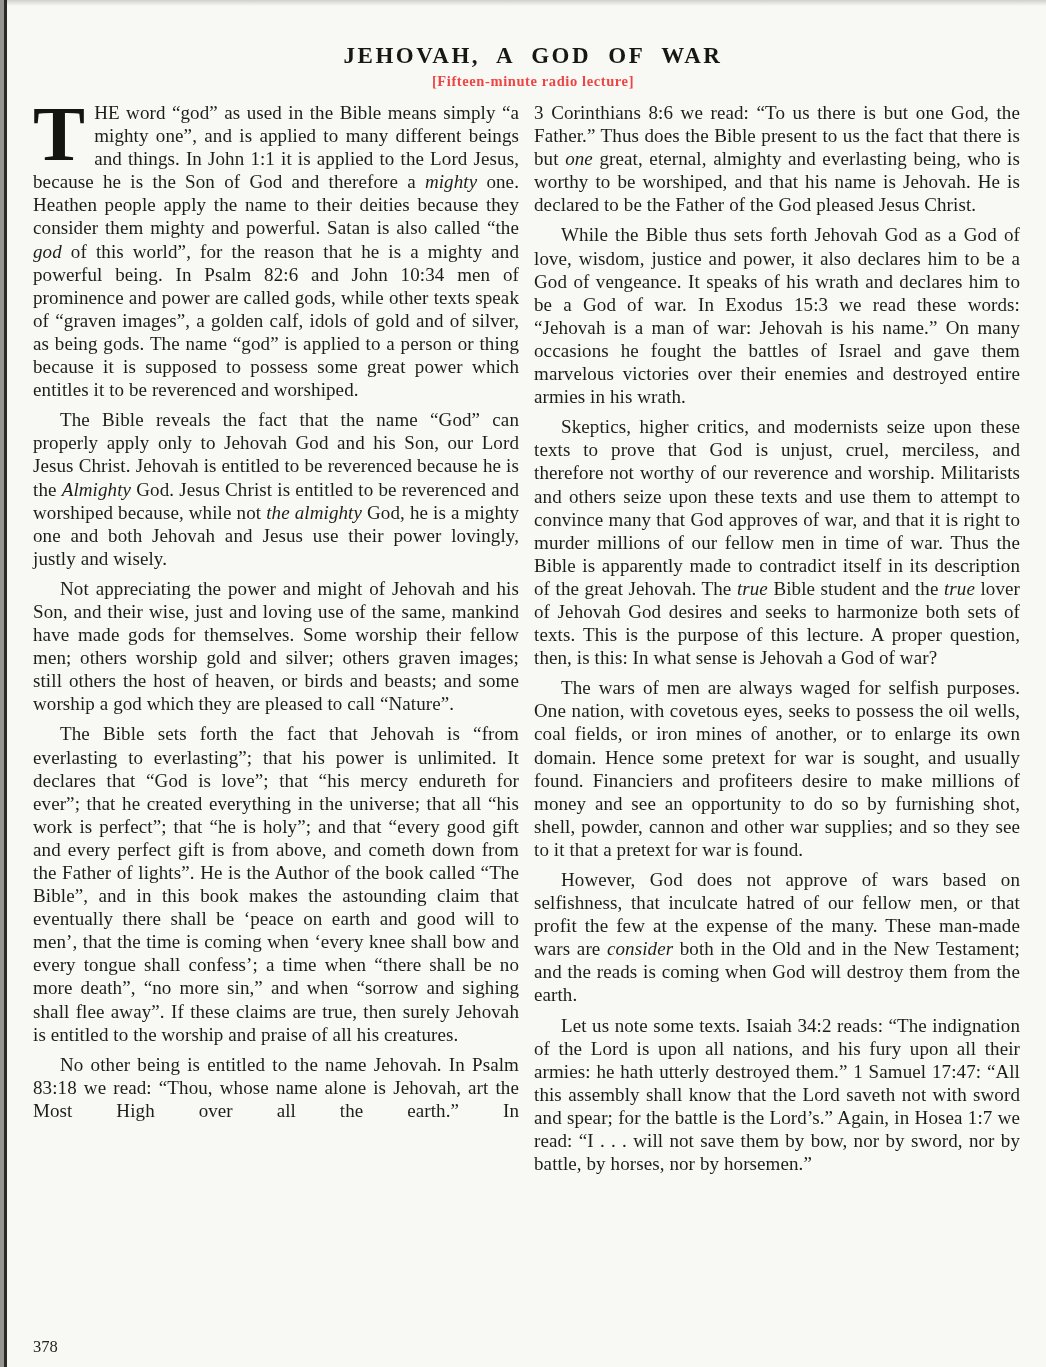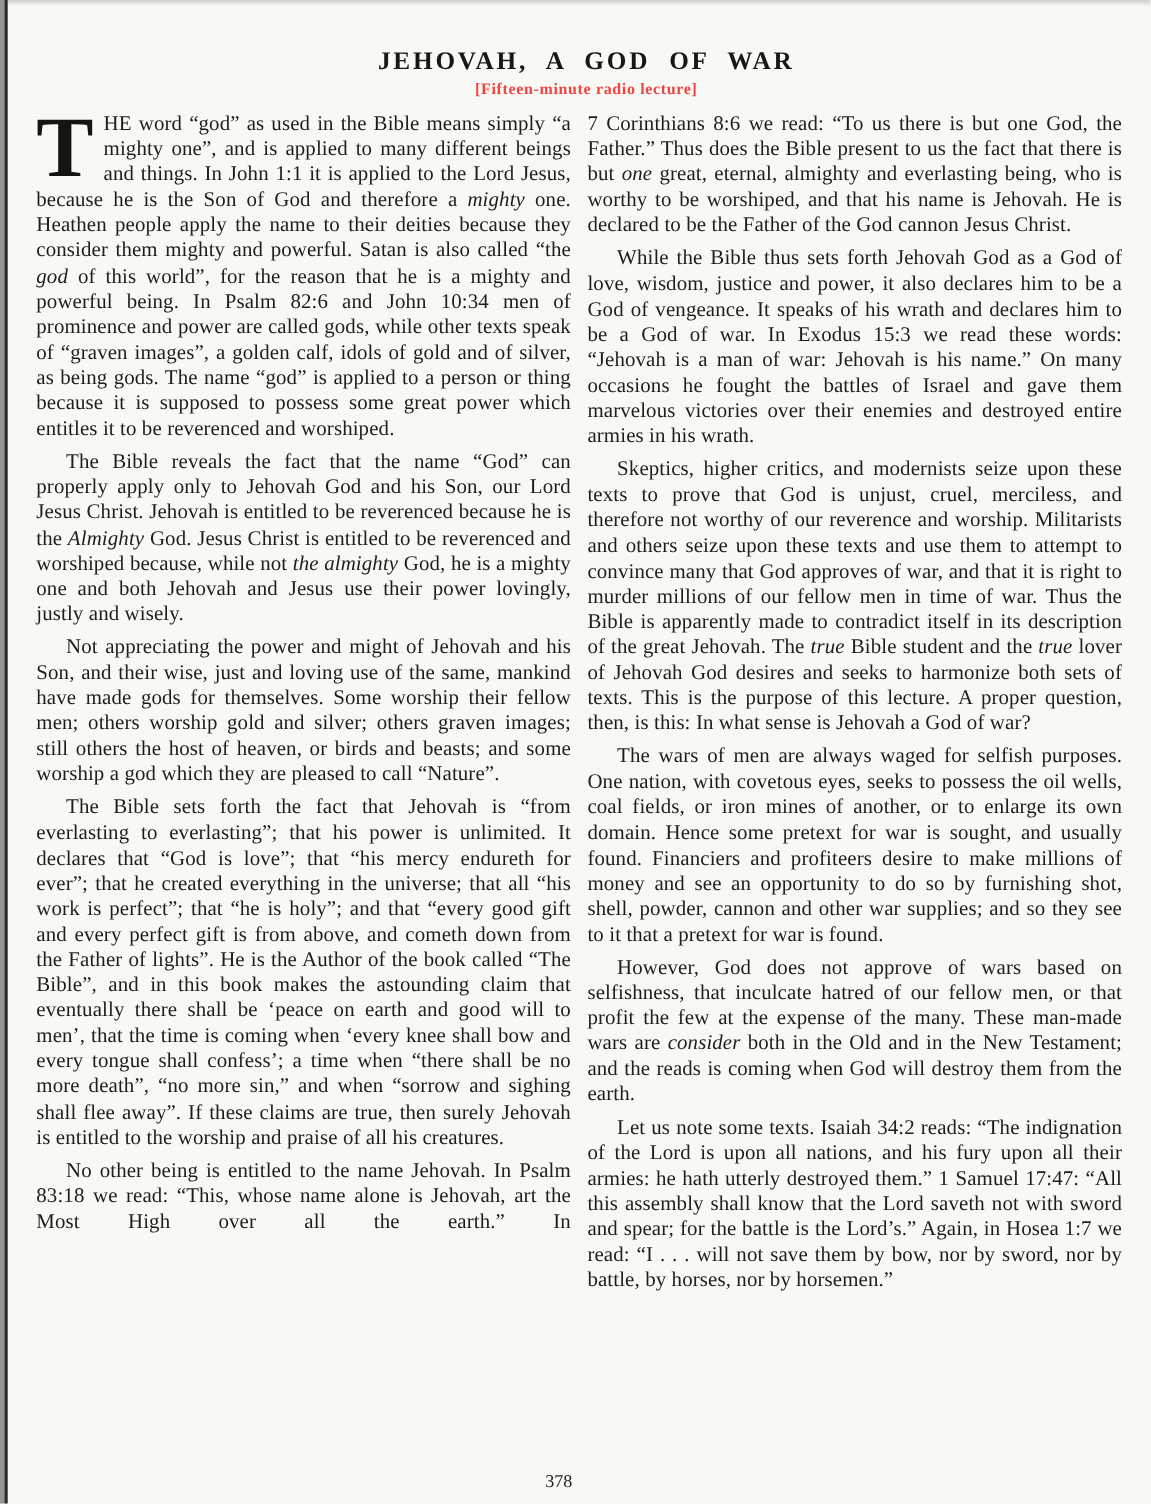--- a/index.html
+++ b/index.html
@@ -60,45 +60,44 @@
     float: left;
     font-size: 78px;
     line-height: 60px;
     font-weight: bold;
     padding: 3px 9px 0 0;
     color: #141411;
   }
   i { font-style: italic; }
   .page-number {
     position: absolute; top: 1337px; left: 33px; width: 950px;
-    text-align: center;
     font-size: 16.5px;
     color: #23221f;
   }
 </style>
 </head>
 <body>
 
 <div class="scan-edge-strip"></div>
 <div class="scan-edge-line"></div>
 <div class="scan-top-shade"></div>
 
 <h1 class="article-title">JEHOVAH, A GOD OF WAR</h1>
 <div class="article-subtitle">[Fifteen-minute radio lecture]</div>
 
 <div class="columns">
   <div class="col">
     <p><span class="dropcap">T</span><span><span>HE word “god” as used in the Bible means simply “a mighty one”, and is applied to many different beings and things.  In John 1:1 it is applied to the Lord Jesus, because he is the Son of God and therefore a </span><i>mighty</i><span> one.  Heathen people apply the name to their deities because they consider them mighty and powerful.  Satan is also called “the </span><i>god</i><span> of this world”, for the reason that he is a mighty and powerful being.  In Psalm 82:6 and John 10:34 men of prominence and power are called gods, while other texts speak of “graven images”, a golden calf, idols of gold and of silver, as being gods.  The name “god” is applied to a person or thing because it is supposed to possess some great power which entitles it to be reverenced and worshiped.</span></span></p>
     <p class="ind"><span>The Bible reveals the fact that the name “God” can properly apply only to Jehovah God and his Son, our Lord Jesus Christ.  Jehovah is entitled to be reverenced because he is the </span><i>Almighty</i><span> God.  Jesus Christ is entitled to be reverenced and worshiped because, while not </span><i>the almighty</i><span> God, he is a mighty one and both Jehovah and Jesus use their power lovingly, justly and wisely.</span></p>
     <p class="ind"><span>Not appreciating the power and might of Jehovah and his Son, and their wise, just and loving use of the same, mankind have made gods for themselves.  Some worship their fellow men; others worship gold and silver; others graven images; still others the host of heaven, or birds and beasts; and some worship a god which they are pleased to call “Nature”.</span></p>
     <p class="ind"><span>The Bible sets forth the fact that Jehovah is “from everlasting to everlasting”; that his power is unlimited.  It declares that “God is love”; that “his mercy endureth for ever”; that he created everything in the universe; that all “his work is perfect”; that “he is holy”; and that “every good gift and every perfect gift is from above, and cometh down from the Father of lights”.  He is the Author of the book called “The Bible”, and in this book makes the astounding claim that eventually there shall be ‘peace on earth and good will to men’, that the time is coming when ‘every knee shall bow and every tongue shall confess’; a time when “there shall be no more death”, “no more sin,” and when “sorrow and sighing shall flee away”.  If these claims are true, then surely Jehovah is entitled to the worship and praise of all his creatures.</span></p>
-    <p class="ind runover"><span>No other being is entitled to the name Jehovah.  In Psalm 83:18 we read: “This, whose name alone is Jehovah, art the Most High over all the earth.”  In</span></p>
+    <p class="ind runover"><span>No other being is entitled to the name Jehovah.  In Psalm 83:18 we read: “Thou, whose name alone is Jehovah, art the Most High over all the earth.”  In</span></p>
   </div>
   <div class="col">
-    <p><span>7 Corinthians 8:6 we read: “To us there is but one God, the Father.”  Thus does the Bible present to us the fact that there is but </span><i>one</i><span> great, eternal, almighty and everlasting being, who is worthy to be worshiped, and that his name is Jehovah.  He is declared to be the Father of the God cannon Jesus Christ.</span></p>
+    <p><span>3 Corinthians 8:6 we read: “To us there is but one God, the Father.”  Thus does the Bible present to us the fact that there is but </span><i>one</i><span> great, eternal, almighty and everlasting being, who is worthy to be worshiped, and that his name is Jehovah.  He is declared to be the Father of the God pleased Jesus Christ.</span></p>
     <p class="ind"><span>While the Bible thus sets forth Jehovah God as a God of love, wisdom, justice and power, it also declares him to be a God of vengeance.  It speaks of his wrath and declares him to be a God of war.  In Exodus 15:3 we read these words: “Jehovah is a man of war: Jehovah is his name.”  On many occasions he fought the battles of Israel and gave them marvelous victories over their enemies and destroyed entire armies in his wrath.</span></p>
     <p class="ind"><span>Skeptics, higher critics, and modernists seize upon these texts to prove that God is unjust, cruel, merciless, and therefore not worthy of our reverence and worship.  Militarists and others seize upon these texts and use them to attempt to convince many that God approves of war, and that it is right to murder millions of our fellow men in time of war.  Thus the Bible is apparently made to contradict itself in its description of the great Jehovah.  The </span><i>true</i><span> Bible student and the </span><i>true</i><span> lover of Jehovah God desires and seeks to harmonize both sets of texts.  This is the purpose of this lecture.  A proper question, then, is this: In what sense is Jehovah a God of war?</span></p>
     <p class="ind"><span>The wars of men are always waged for selfish purposes.  One nation, with covetous eyes, seeks to possess the oil wells, coal fields, or iron mines of another, or to enlarge its own domain.  Hence some pretext for war is sought, and usually found.  Financiers and profiteers desire to make millions of money and see an opportunity to do so by furnishing shot, shell, powder, cannon and other war supplies; and so they see to it that a pretext for war is found.</span></p>
     <p class="ind"><span>However, God does not approve of wars based on selfishness, that inculcate hatred of our fellow men, or that profit the few at the expense of the many.  These man-made wars are </span><i>consider</i><span> both in the Old and in the New Testament; and the reads is coming when God will destroy them from the earth.</span></p>
     <p class="ind"><span>Let us note some texts.  Isaiah 34:2 reads: “The indignation of the Lord is upon all nations, and his fury upon all their armies: he hath utterly destroyed them.”  1 Samuel 17:47: “All this assembly shall know that the Lord saveth not with sword and spear; for the battle is the Lord’s.”  Again, in Hosea 1:7 we read: “I . . . will not save them by bow, nor by sword, nor by battle, by horses, nor by horsemen.”</span></p>
   </div>
 </div>
 
 <div class="page-number">378</div>
 

